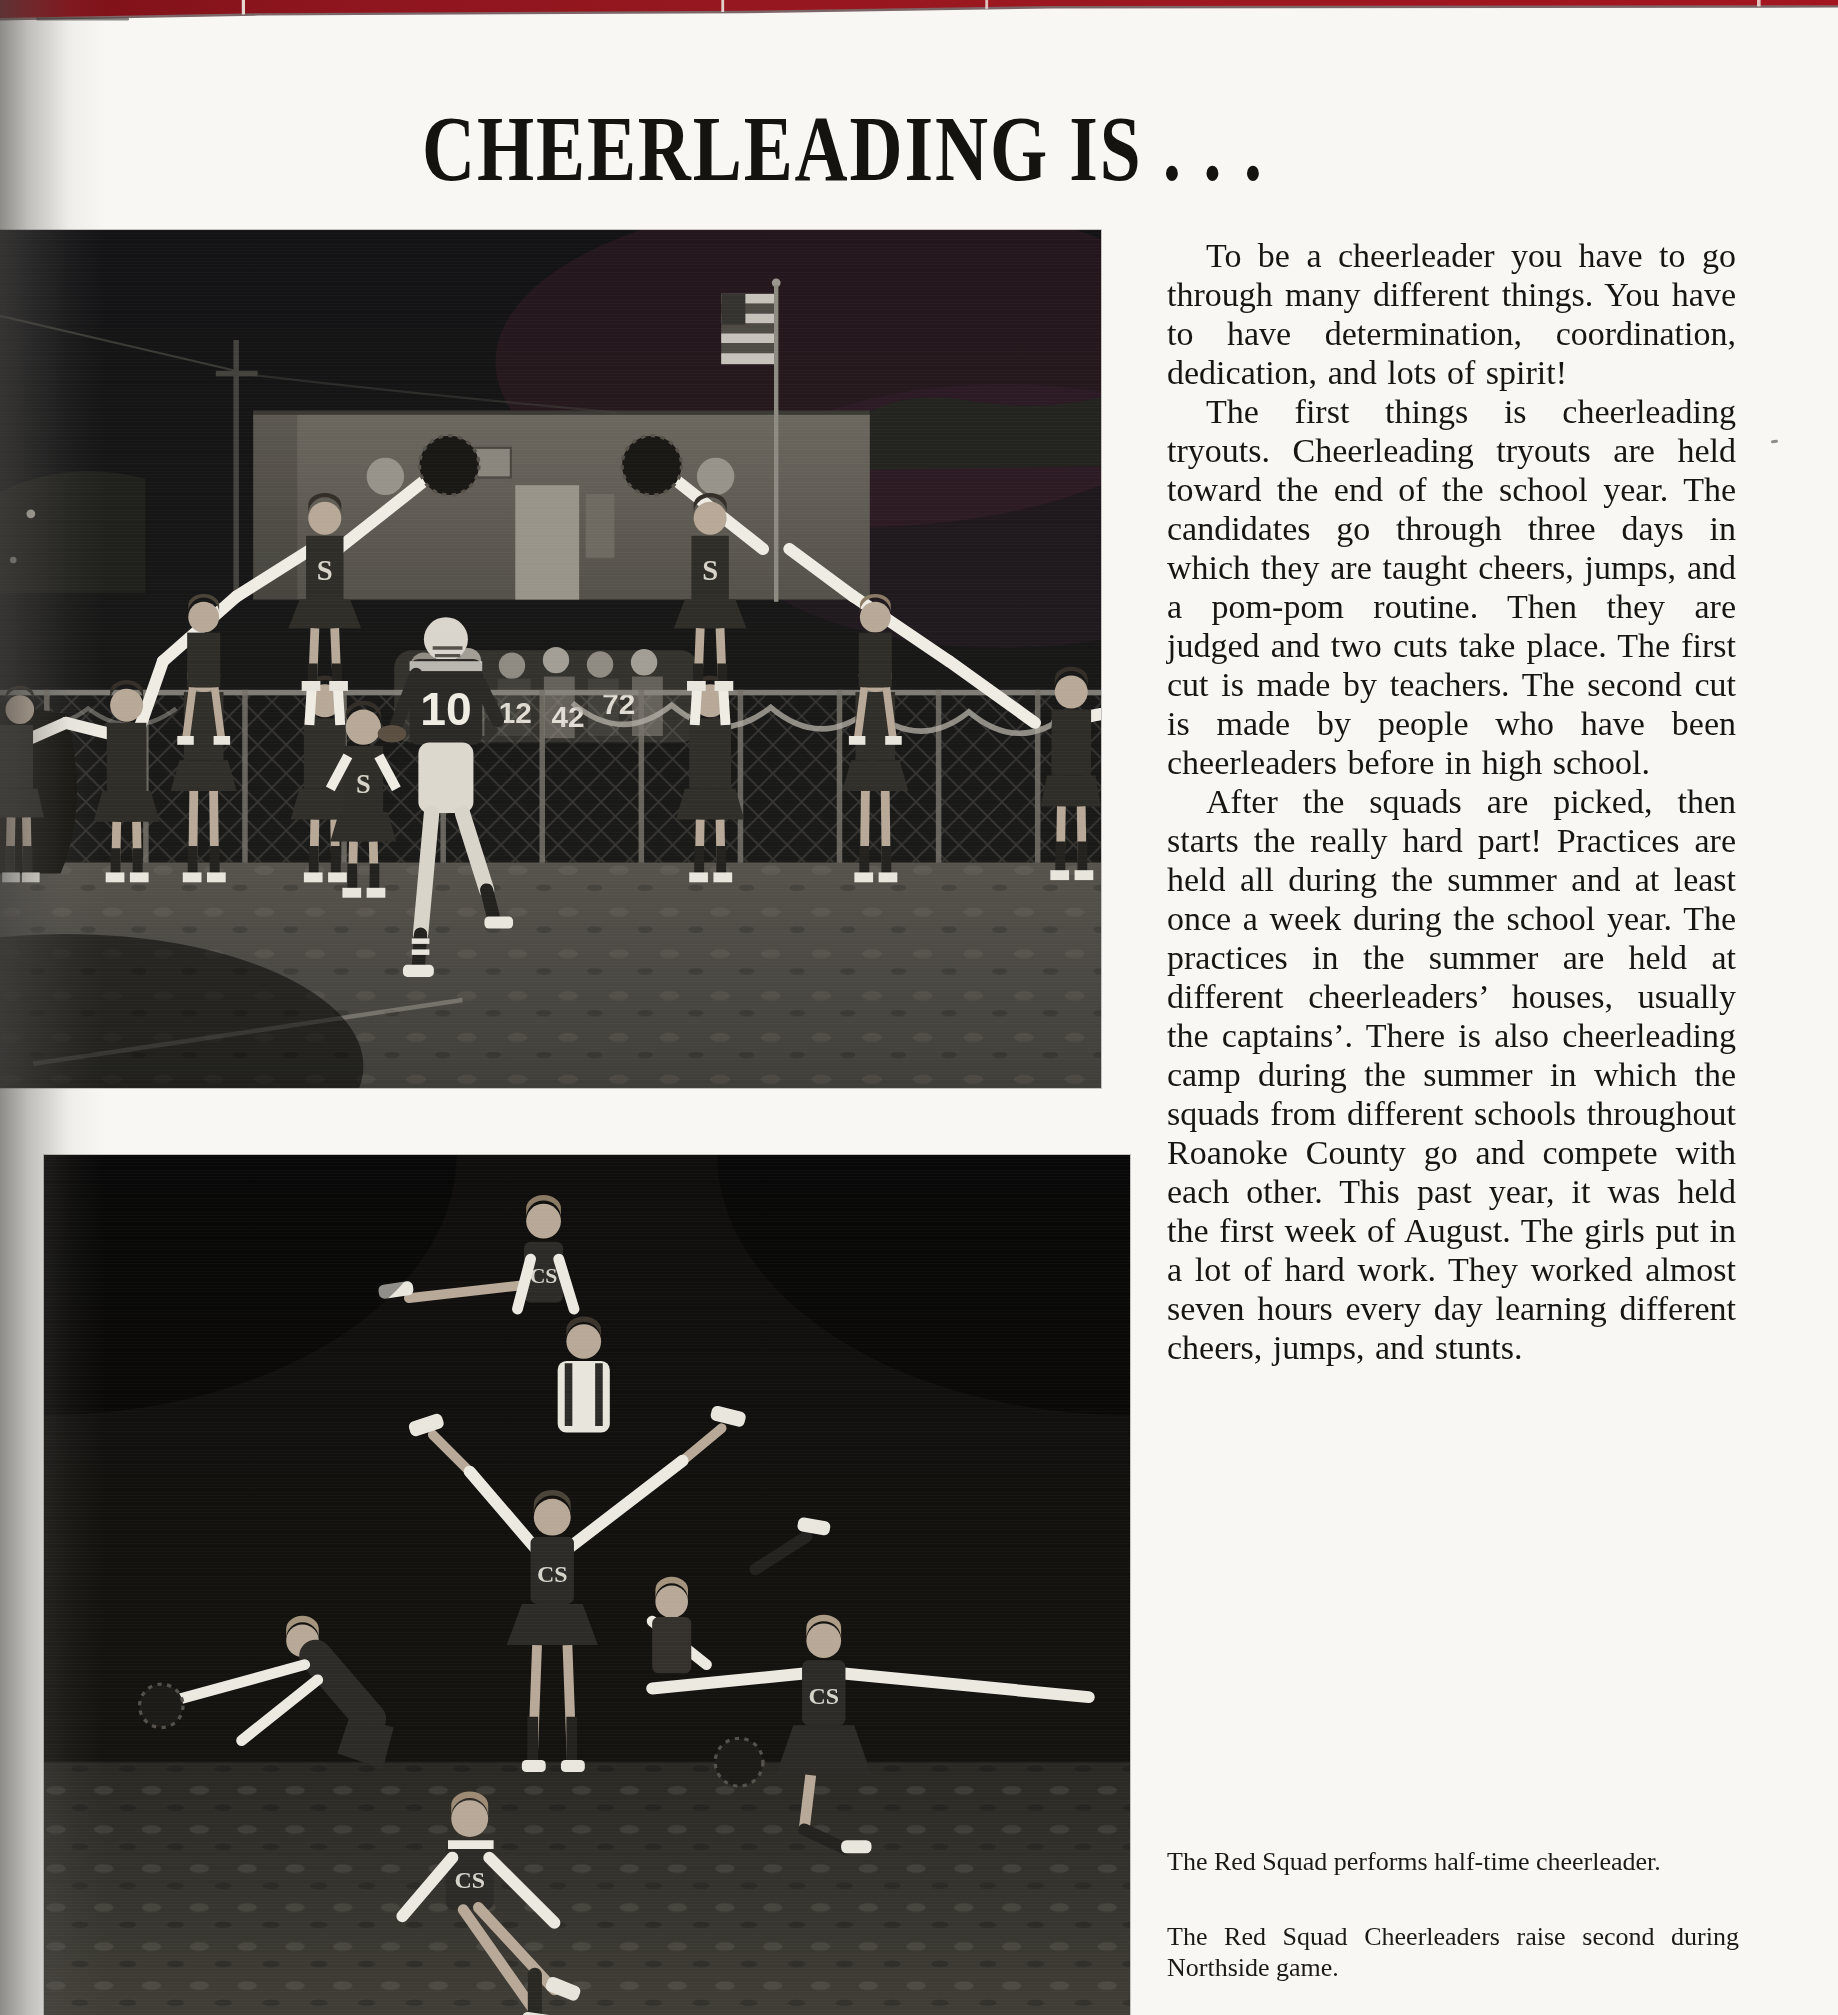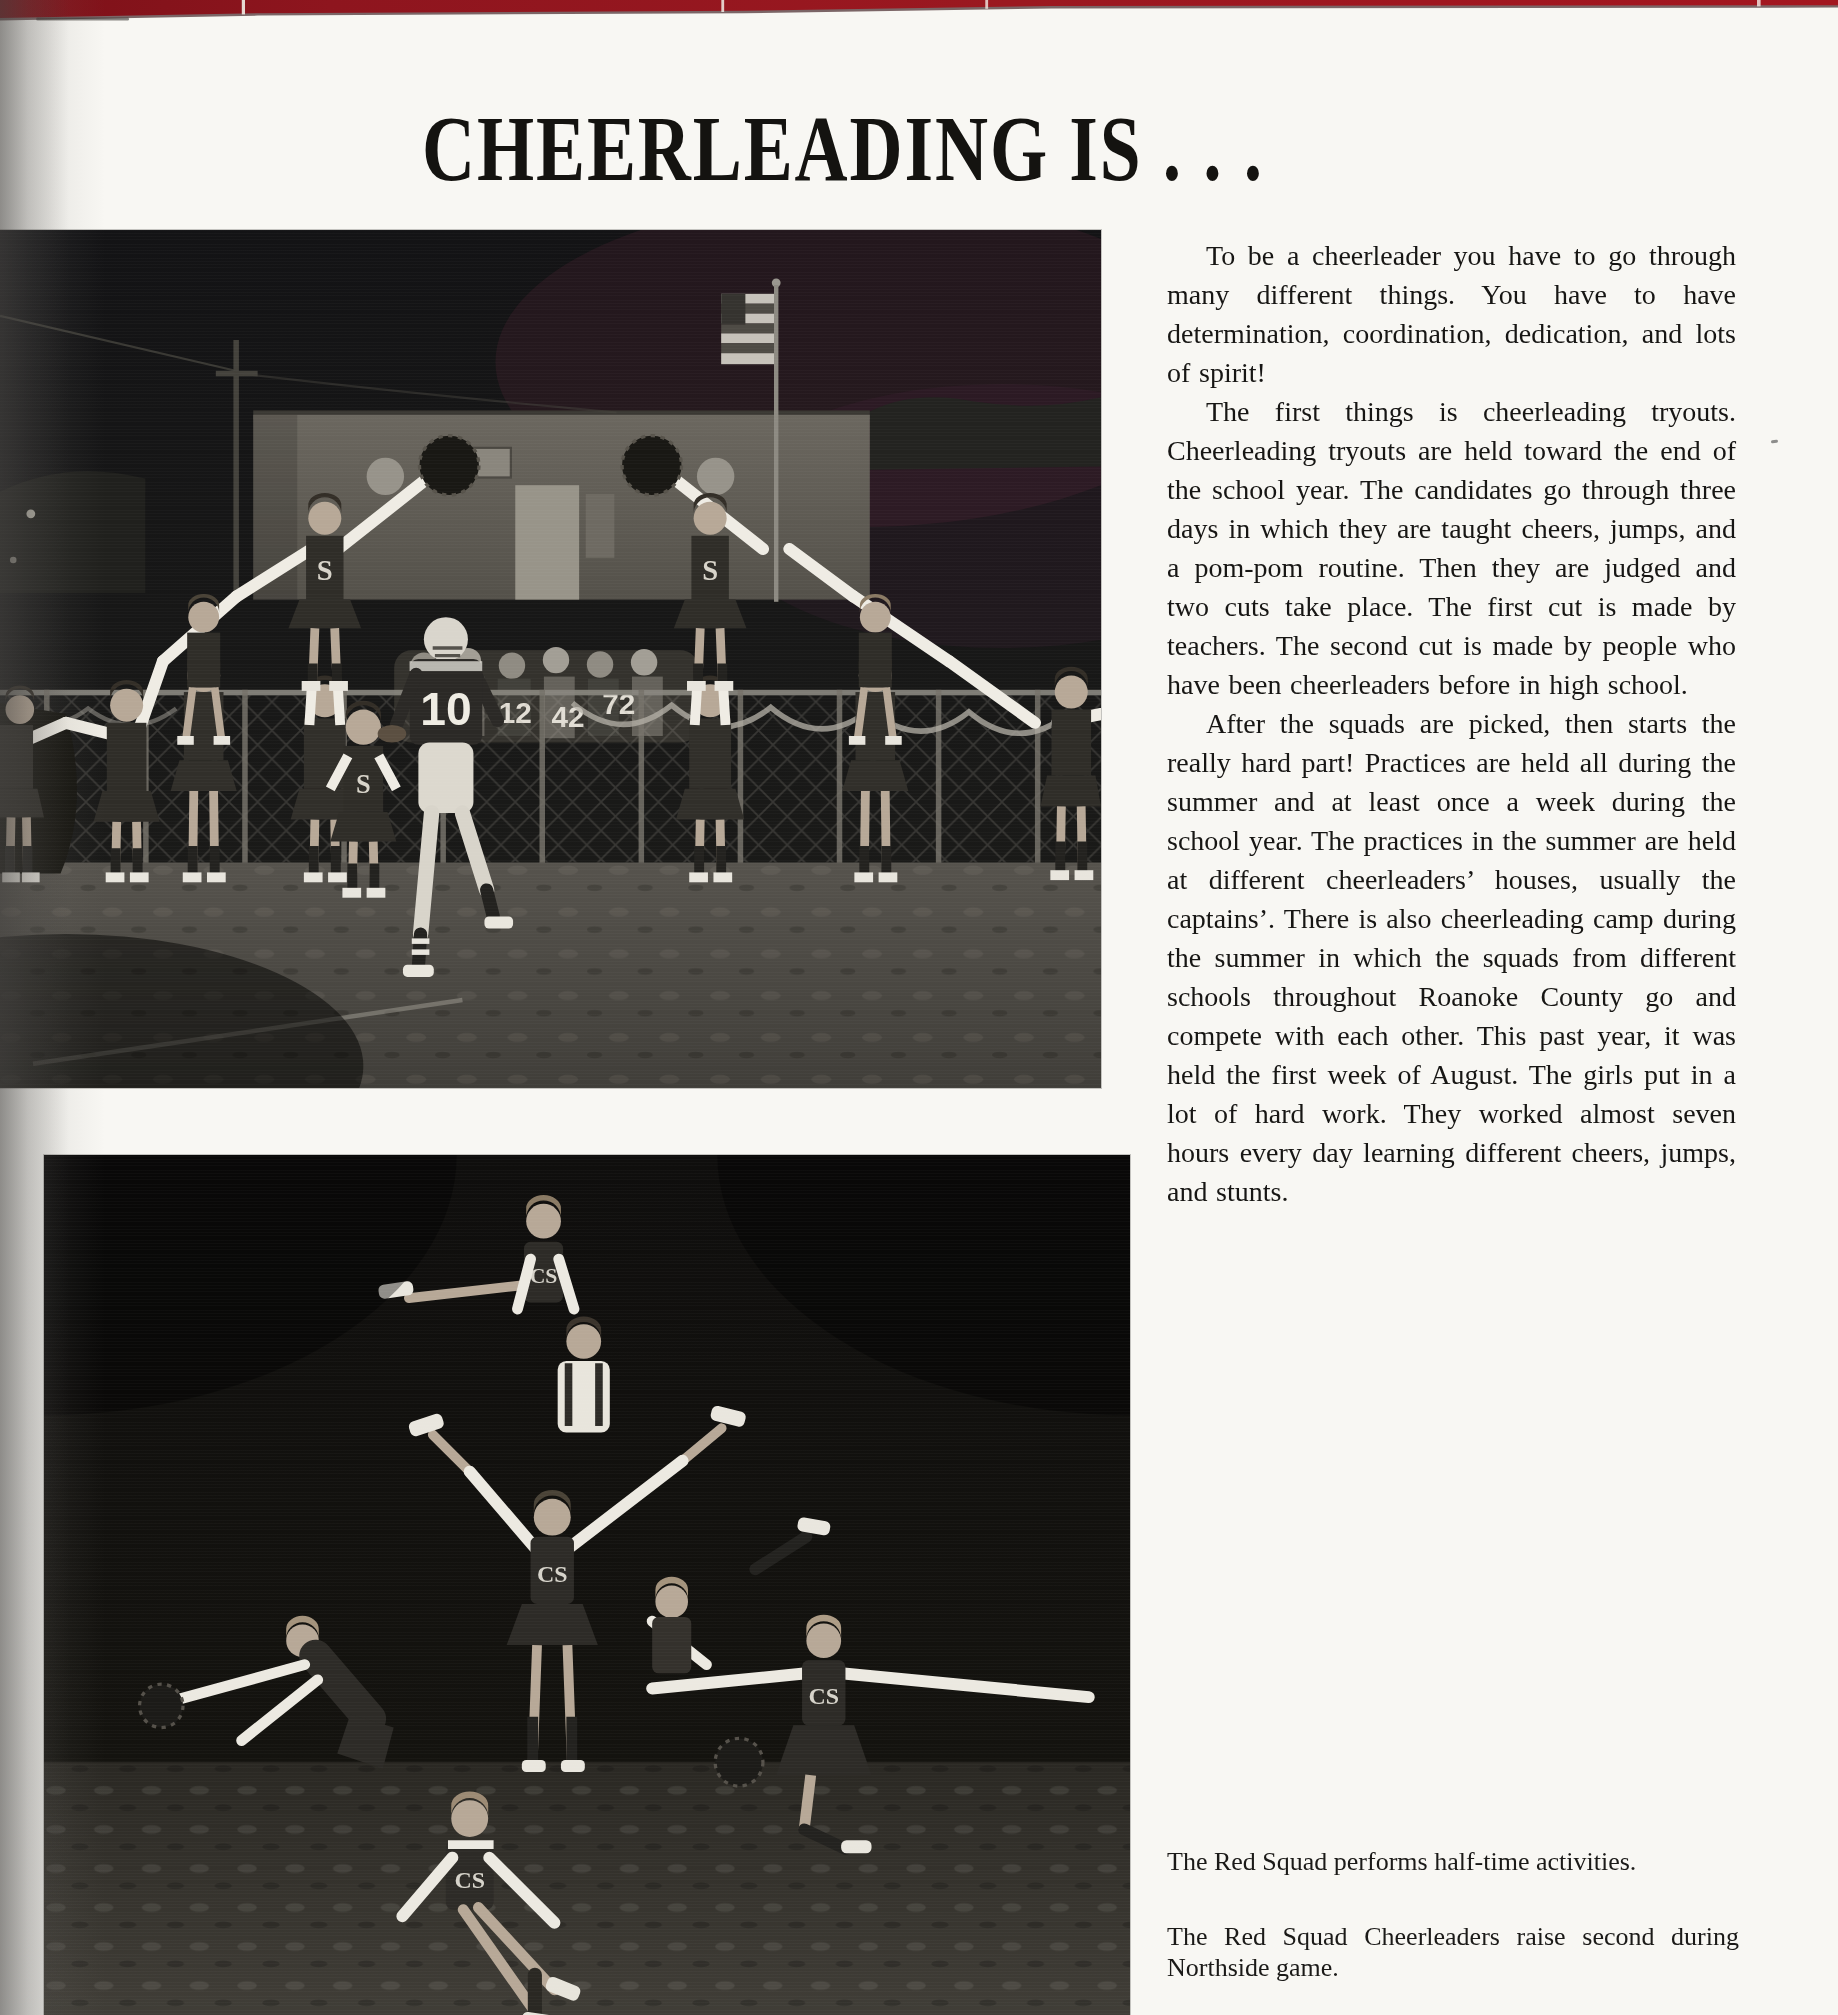--- a/index.html
+++ b/index.html
@@ -33,21 +33,21 @@
   .photo svg{display:block;width:100%;height:100%;}
   .photo::after{
     content:"";position:absolute;inset:0;pointer-events:none;
     background:repeating-linear-gradient(0deg, rgba(255,255,255,0.022) 0 0.8px, rgba(0,0,0,0) 0.8px 2.8px);
   }
   .photo-field{left:0;top:230px;width:1101px;height:858px;}
   .photo-pyramid{left:44px;top:1155px;width:1086px;height:1209px;}
   
   .article{
     position:absolute;left:1167px;top:236px;width:569px;
-    font-size:28px;line-height:39px;color:#171614;
+    font-size:34px;line-height:39px;color:#171614;
     text-align:justify;word-spacing:0.06em;
   }
   .article p{margin:0;text-indent:39px;}
   
   .caption{
     position:absolute;left:1167px;width:572px;
     font-size:26px;line-height:31px;color:#1b1a18;text-align:justify;
   }
   .caption-1{top:1846px;}
   .caption-2{top:1921px;}
@@ -473,20 +473,20 @@
       <ellipse cx="1000" cy="1115" rx="300" ry="160" fill="rgba(0,0,0,0.22)"></ellipse>
     </svg>
   </figure>
 
   <section class="article">
     <p>To be a cheerleader you have to go through many different things. You have to have determination, coordination, dedication, and lots of spirit!</p>
     <p>The first things is cheerleading tryouts. Cheerleading tryouts are held toward the end of the school year. The candidates go through three days in which they are taught cheers, jumps, and a pom-pom routine. Then they are judged and two cuts take place. The first cut is made by teachers. The second cut is made by people who have been cheerleaders before in high school.</p>
     <p>After the squads are picked, then starts the really hard part! Practices are held all during the summer and at least once a week during the school year. The practices in the summer are held at different cheerleaders’ houses, usually the captains’. There is also cheerleading camp during the summer in which the squads from different schools throughout Roanoke County go and compete with each other. This past year, it was held the first week of August. The girls put in a lot of hard work. They worked almost seven hours every day learning different cheers, jumps, and stunts.</p>
   </section>
 
-  <div class="caption caption-1">The Red Squad performs half-time activities.</div>
+  <div class="caption caption-1">The Red Squad performs half-time cheerleader.</div>
   <div class="caption caption-2">The Red Squad Cheerleaders raise second during Northside game.</div>
 
   <div class="speck-a"></div>
 
   <div class="gutter-shadow"></div>
 </div>
 
 
 </body></html>

